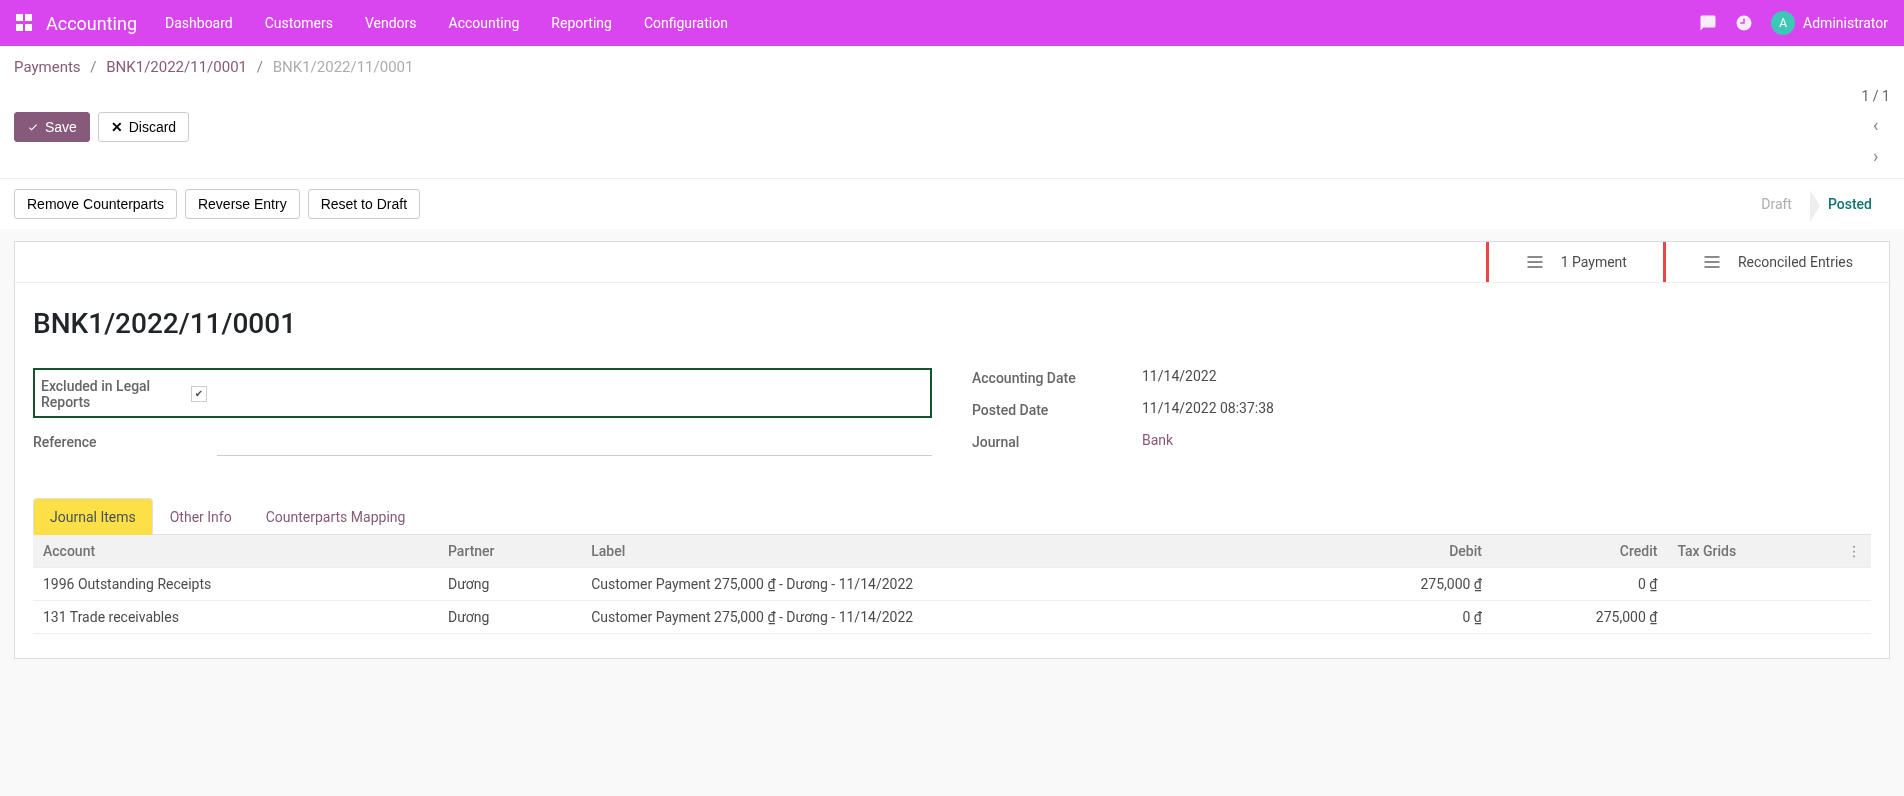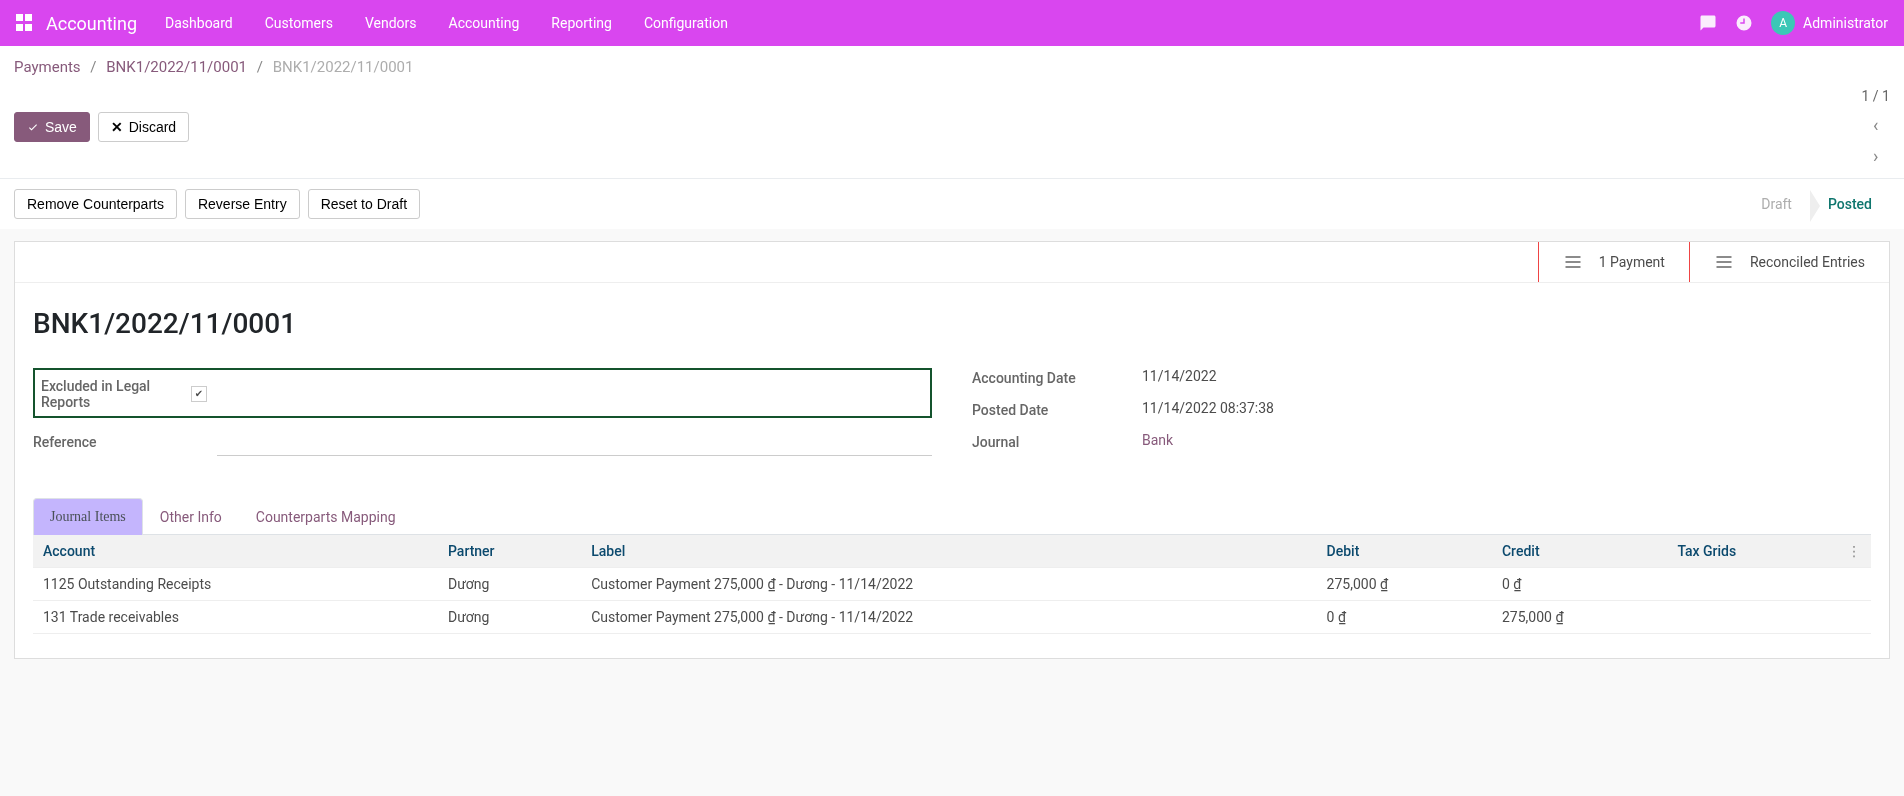--- a/index.html
+++ b/index.html
@@ -35,45 +35,45 @@
 .status-row .btn { margin-right: 8px; }
 .status-bar { margin-left: auto; display: flex; align-items: center; }
 .status-step { padding: 6px 18px; position: relative; color: #adadad; }
 .status-step.active { color: #0f766e; font-weight: 500; }
 .status-step::after { content: ""; position: absolute; right: -10px; top: 0; bottom: 0; width: 0; height: 0; border-top: 16px solid transparent; border-bottom: 16px solid transparent; border-left: 10px solid #eee; }
 .status-step:last-child::after { display: none; }
 
 .content { padding: 12px 14px; }
 .sheet { background: #fff; border: 1px solid #ddd; }
 .stat-row { display: flex; justify-content: flex-end; border-bottom: 1px solid #eee; }
-.stat-btn { border-left: 1px solid #ef4444; padding: 10px 24px; display: flex; align-items: center; gap: 16px; cursor: pointer; }
+.stat-btn { border-left: 3px solid #ef4444; padding: 10px 36px; display: flex; align-items: center; gap: 16px; cursor: pointer; }
 .stat-btn svg { width: 20px; height: 20px; fill: #666; }
 
 .form-body { padding: 24px 18px; }
 .record-title { font-size: 28px; font-weight: 500; color: #212529; margin-bottom: 28px; }
 .two-col { display: flex; gap: 40px; }
 .col { flex: 1; }
 .field-row { display: flex; align-items: flex-start; margin-bottom: 14px; }
 .field-label { width: 170px; font-weight: 500; color: #666; padding-top: 2px; }
 .field-value { flex: 1; color: #4c4c4c; }
 .field-value.link { color: #875a7b; }
 .checkbox-box { border: 1px solid #ccc; width: 16px; height: 16px; display: inline-flex; align-items: center; justify-content: center; font-size: 10px; }
 .ref-input { border: none; border-bottom: 1px solid #ccc; width: 100%; height: 24px; }
 
 .highlight-box { border: 2px solid #14532d; padding: 6px; display: flex; align-items: center; }
 .highlight-box .field-label { width: 150px; }
 
 .tabs { display: flex; border-bottom: 1px solid #dee2e6; margin-top: 28px; }
 .tab { padding: 10px 16px; cursor: pointer; color: #875a7b; border: 1px solid transparent; border-bottom: none; margin-bottom: -1px; }
-.tab.active { color: #495057; border-color: #dee2e6; background: #c4b5fd; border-radius: 4px 4px 0 0; font-family: Liberation Serif, serif; }
+.tab.active { color: #495057; border-color: #dee2e6; background: #fde047; border-radius: 4px 4px 0 0; }
 
 .grid { width: 100%; border-collapse: collapse; margin-top: 0; }
 .grid th, .grid td { text-align: left; padding: 8px 10px; border-bottom: 1px solid #eee; }
-.grid thead th { background: #f2f2f2; font-weight: 500; color: #0c4a6e; }
-.grid .num { }
+.grid thead th { background: #f2f2f2; font-weight: 500; color: #737373; }
+.grid .num { text-align: right; }
 .grid .kebab { text-align: center; width: 30px; color: #888; }
 </style>
 </head>
 <body>
 
 <div class="topbar">
   <div class="apps-icon">
       <span></span>
       <span></span>
       <span></span>
@@ -202,21 +202,21 @@
             <th>Partner</th>
             <th>Label</th>
             <th class="num">Debit</th>
             <th class="num">Credit</th>
             <th>Tax Grids</th>
             <th class="kebab">⋮</th>
           </tr>
         </thead>
         <tbody>
           <tr>
-            <td>1125 Outstanding Receipts</td>
+            <td>1996 Outstanding Receipts</td>
             <td>Dương</td>
             <td>Customer Payment 275,000 ₫ - Dương - 11/14/2022</td>
             <td class="num">275,000 ₫</td>
             <td class="num">0 ₫</td>
             <td></td>
             <td class="kebab"></td>
           </tr>
           <tr>
             <td>131 Trade receivables</td>
             <td>Dương</td>

